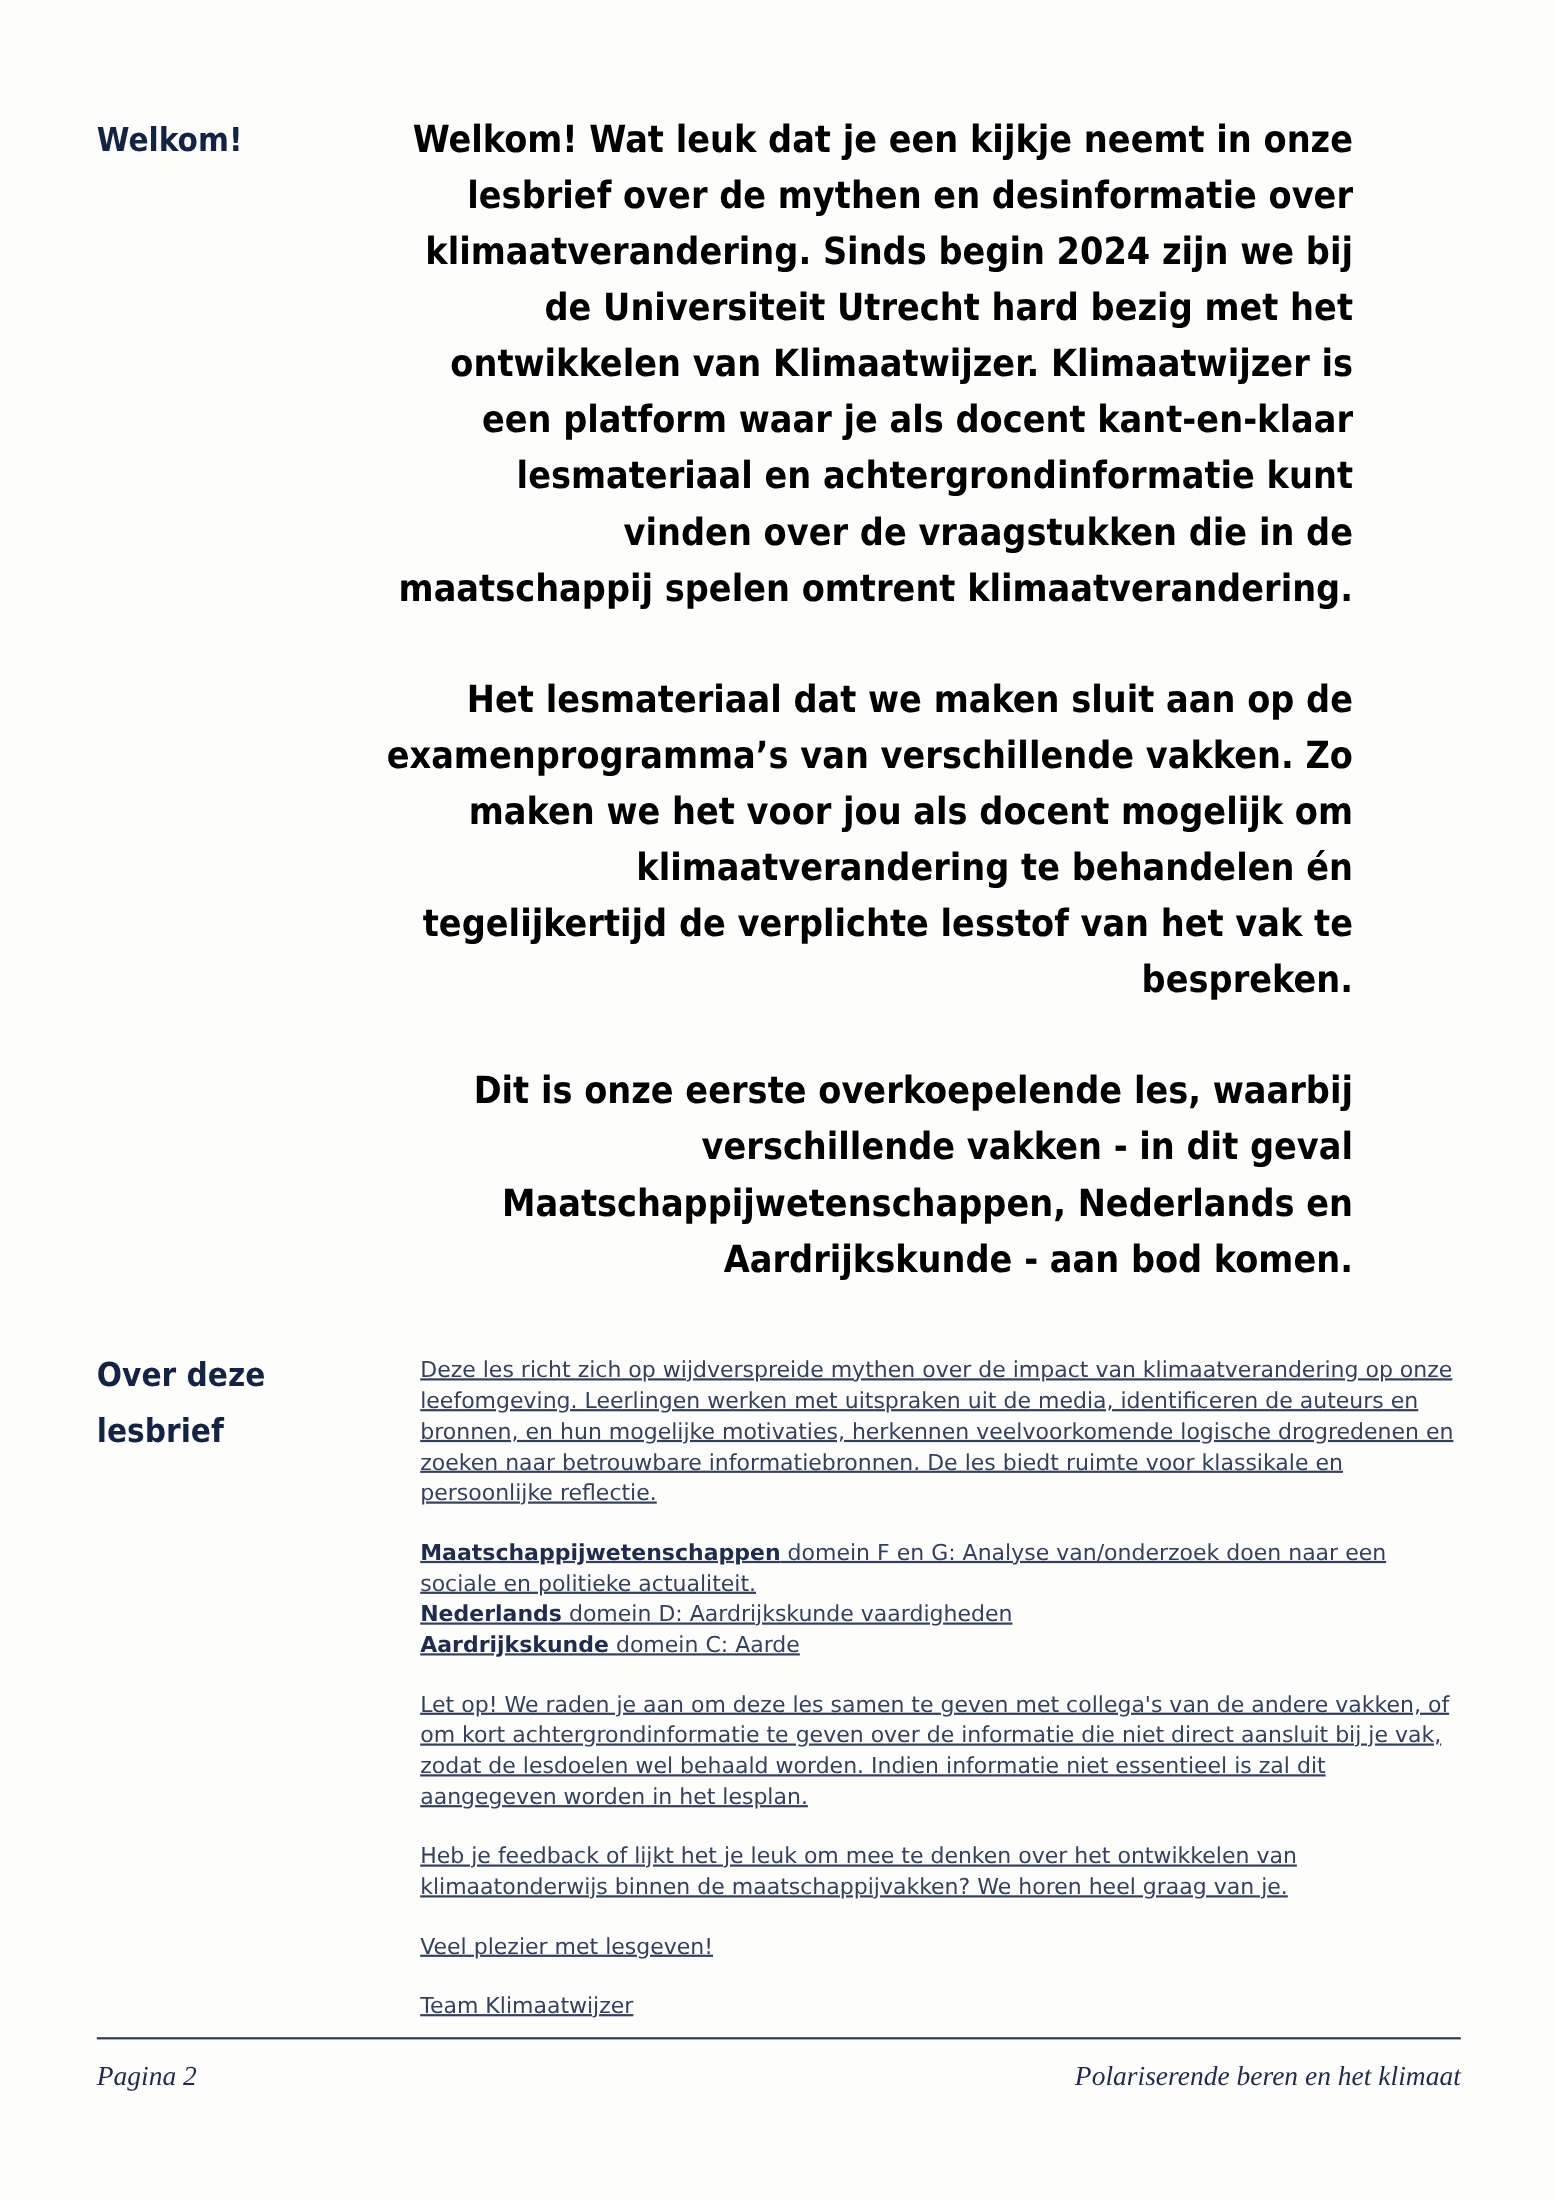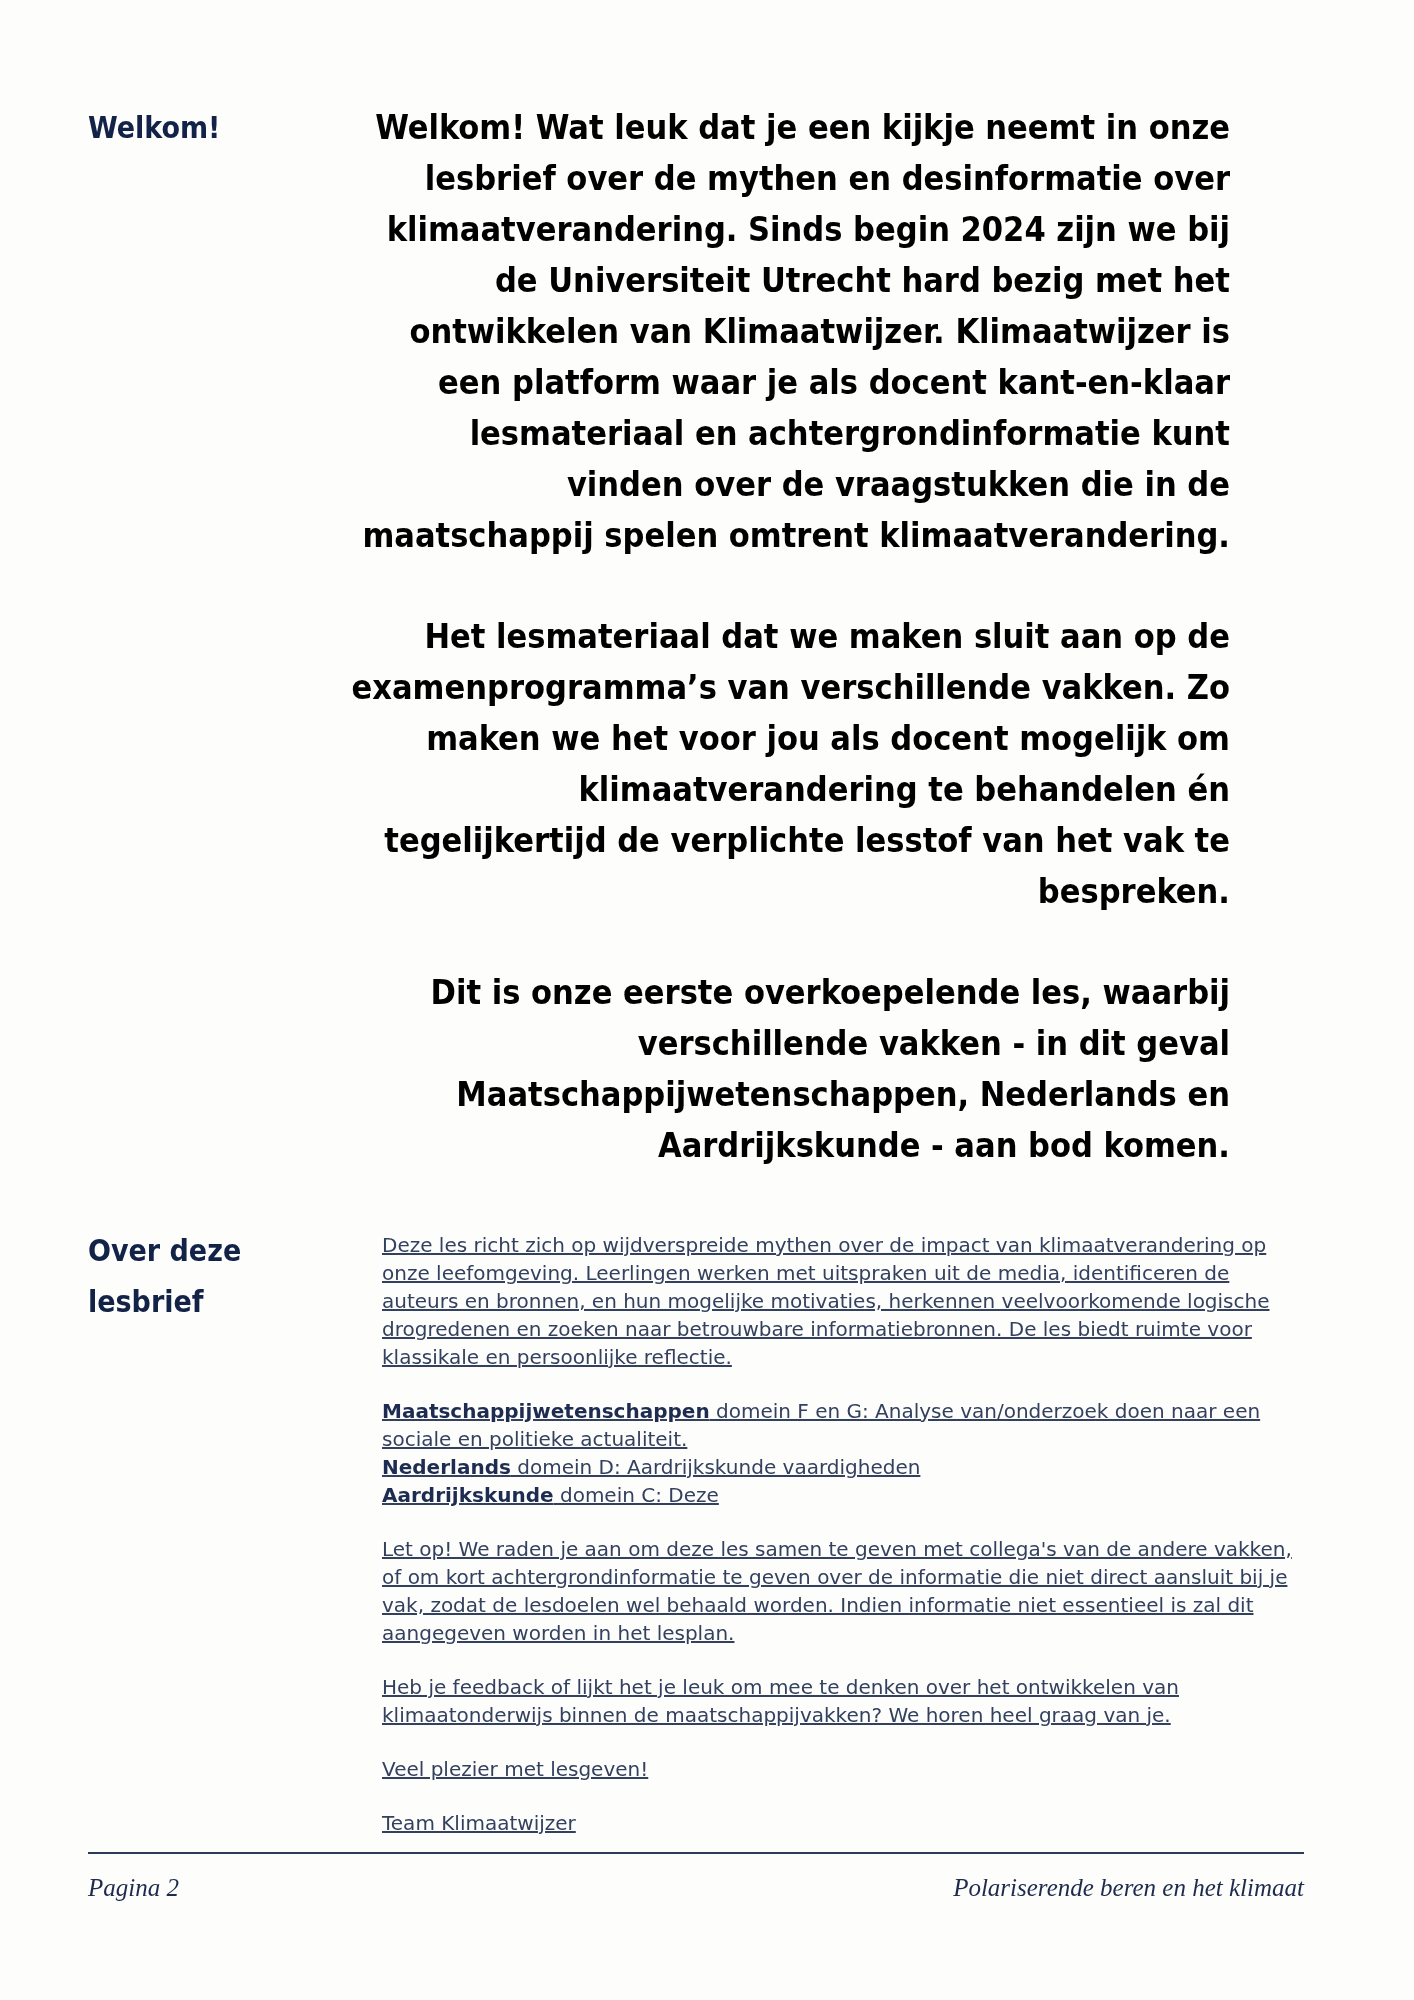--- a/index.html
+++ b/index.html
@@ -5,21 +5,21 @@
   html, body {
     margin: 0;
     padding: 0;
     background: #fdfdfc;
   }
   .page {
     position: relative;
     width: 1414px;
     height: 2000px;
     box-sizing: border-box;
-    padding: 102px 110px 0 88px;
+    padding: 102px 86px 0 88px;
     background: #fdfdfc;
     font-family: "DejaVu Sans", sans-serif;
     overflow: hidden;
   }
   .row {
     display: grid;
     grid-template-columns: 262px 1fr;
     align-items: start;
   }
   
@@ -89,21 +89,21 @@
       <p>Welkom! Wat leuk dat je een kijkje neemt in onze lesbrief over de mythen en desinformatie over klimaatverandering. Sinds begin 2024 zijn we bij de Universiteit Utrecht hard bezig met het ontwikkelen van Klimaatwijzer. Klimaatwijzer is een platform waar je als docent kant-en-klaar lesmateriaal en achtergrondinformatie kunt vinden over de vraagstukken die in de maatschappij spelen omtrent klimaatverandering.</p>
       <p>Het lesmateriaal dat we maken sluit aan op de examenprogramma’s van verschillende vakken. Zo maken we het voor jou als docent mogelijk om klimaatverandering te behandelen én tegelijkertijd de verplichte lesstof van het vak te bespreken.</p>
       <p>Dit is onze eerste overkoepelende les, waarbij verschillende vakken - in dit geval Maatschappijwetenschappen, Nederlands en Aardrijkskunde - aan bod komen.</p>
     </div>
   </div>
 
   <div class="row section-2">
     <h2 class="lead-heading">Over deze lesbrief</h2>
     <div class="body-col">
       <p>Deze les richt zich op wijdverspreide mythen over de impact van klimaatverandering op onze leefomgeving. Leerlingen werken met uitspraken uit de media, identificeren de auteurs en bronnen, en hun mogelijke motivaties, herkennen veelvoorkomende logische drogredenen en zoeken naar betrouwbare informatiebronnen. De les biedt ruimte voor klassikale en persoonlijke reflectie.</p>
-      <p><span class="vak-name">Maatschappijwetenschappen</span><span> domein F en G: Analyse van/onderzoek doen naar een sociale en politieke actualiteit.</span><br><span class="vak-name">Nederlands</span><span> domein D: Aardrijkskunde vaardigheden</span><br><span class="vak-name">Aardrijkskunde</span><span> domein C: Deze</span></p>
+      <p><span class="vak-name">Maatschappijwetenschappen</span><span> domein F en G: Analyse van/onderzoek doen naar een sociale en politieke actualiteit.</span><br><span class="vak-name">Nederlands</span><span> domein D: Aardrijkskunde vaardigheden</span><br><span class="vak-name">Aardrijkskunde</span><span> domein C: Aarde</span></p>
       <p>Let op! We raden je aan om deze les samen te geven met collega's van de andere vakken, of om kort achtergrondinformatie te geven over de informatie die niet direct aansluit bij je vak, zodat de lesdoelen wel behaald worden. Indien informatie niet essentieel is zal dit aangegeven worden in het lesplan.</p>
       <p>Heb je feedback of lijkt het je leuk om mee te denken over het ontwikkelen van klimaatonderwijs binnen de maatschappijvakken? We horen heel graag van je.</p>
       <p>Veel plezier met lesgeven!</p>
       <p>Team Klimaatwijzer</p>
     </div>
   </div>
 
   <hr class="footer-rule">
   <div class="footer">
     <span>Pagina 2</span>

